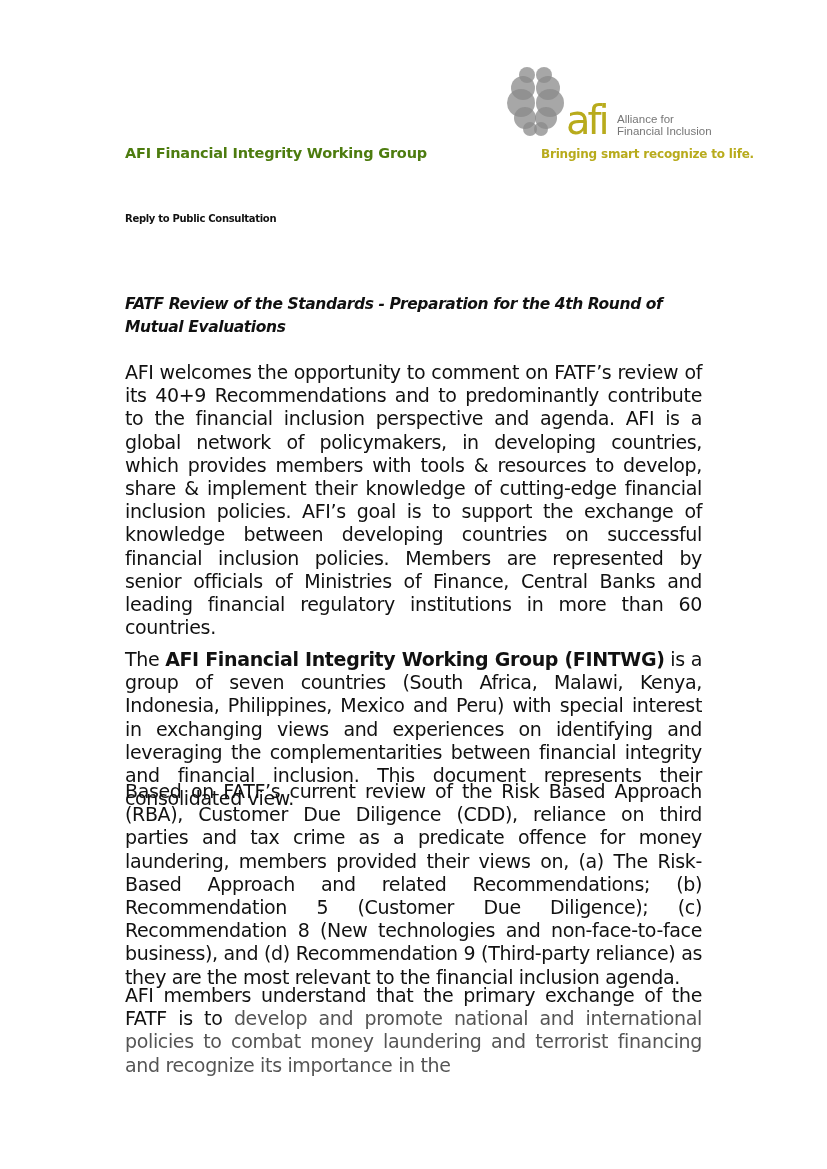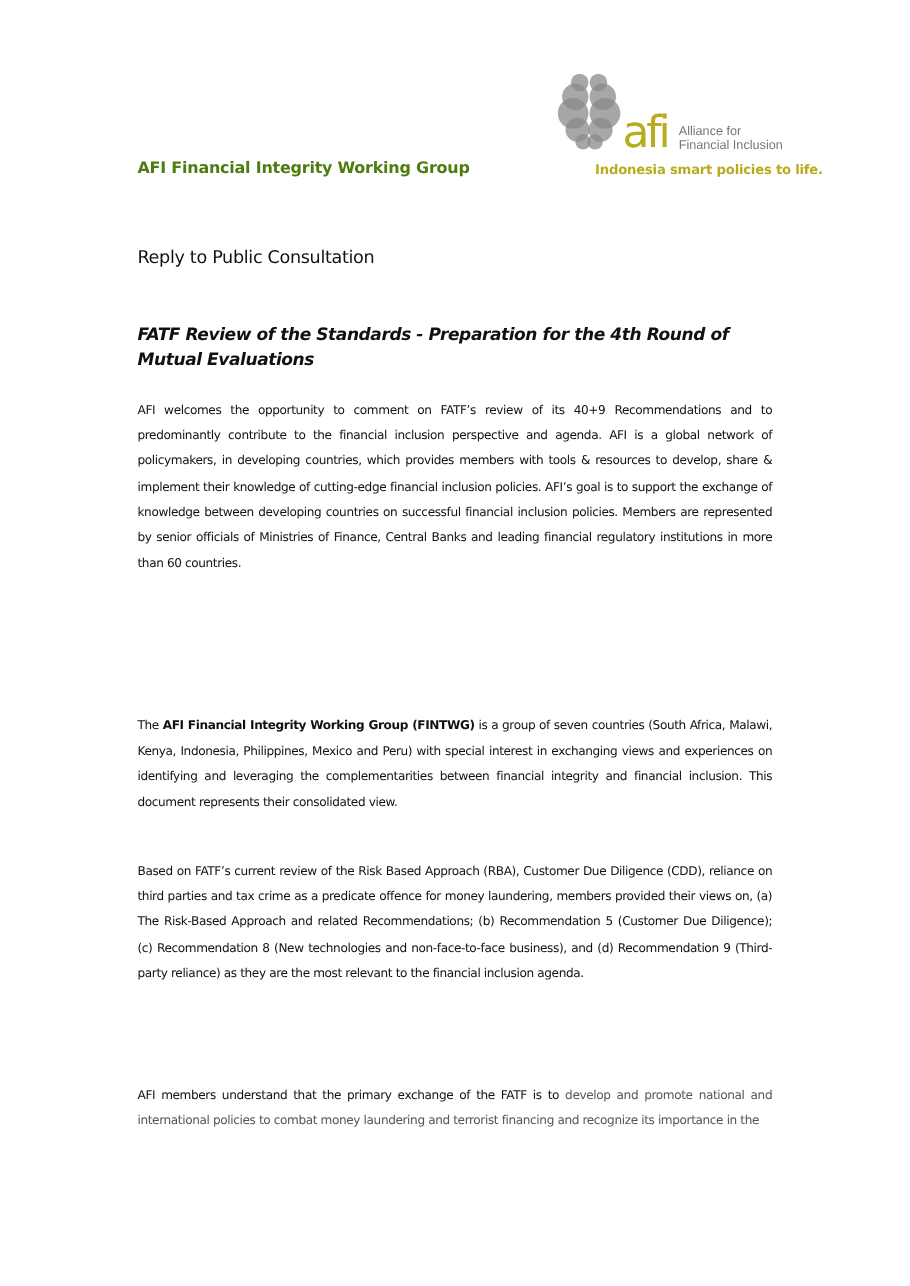--- a/index.html
+++ b/index.html
@@ -2,24 +2,24 @@
 <html><head>
 <meta charset="utf-8">
 <style>
   html, body { margin: 0; padding: 0; background: #ffffff; }
   body { width: 827px; height: 1169px; position: relative; overflow: hidden;
          font-family: "DejaVu Sans", "Liberation Sans", sans-serif; color: #111; }
   .header-left { position: absolute; left: 125px; top: 145px; font-size: 14.5px; font-weight: bold;
                  color: #4d7c0f; letter-spacing: -0.2px; }
   .logo { position: absolute; left: 507px; top: 66px; width: 215px; height: 75px; text-decoration: underline; }
   .tagline { position: absolute; left: 541px; top: 147px; font-size: 12px; font-weight: bold; color: #b8ab1c; letter-spacing: -0.2px; }
-  .reply { position: absolute; left: 125px; top: 224px; font-size: 16px; font-weight: normal; letter-spacing: -0.3px; }
+  .reply { position: absolute; left: 125px; top: 213px; font-size: 10px; font-weight: bold; letter-spacing: -0.3px; }
   .subtitle { position: absolute; left: 125px; top: 276px; width: 577px; font-size: 15.5px; font-weight: bold; font-style: italic;
               line-height: 23px; letter-spacing: -0.4px; margin-top: 17px; }
-  .para { position: absolute; left: 125px; width: 577px; font-size: 11px; line-height: 23.2px;
+  .para { position: absolute; left: 125px; width: 577px; font-size: 19px; line-height: 23.2px;
           text-align: justify; letter-spacing: -0.35px; }
   .p1 { top: 361px; }
   .p2 { top: 648px; }
   .p3 { top: 780px; }
   .p4 { top: 984px; }
   .gray { color: #555; }
 </style>
 </head>
 <body>
 
@@ -38,21 +38,21 @@
         <circle cx="39" cy="52" r="11"></circle>
       <circle cx="23" cy="63" r="7"></circle>
         <circle cx="34" cy="63" r="7"></circle>
     </g>
     <text x="59" y="68" font-family="DejaVu Sans, sans-serif" font-size="40" fill="#b8ab1c" letter-spacing="-3">afi</text>
     <text x="110" y="57" font-family="Liberation Sans, sans-serif" font-size="11.5" fill="#777">Alliance for</text>
     <text x="110" y="69" font-family="Liberation Sans, sans-serif" font-size="11.5" fill="#777">Financial Inclusion</text>
   </svg>
 </div>
 
-<div class="tagline">Indonesia smart policies to life.</div>
+<div class="tagline">Bringing smart recognize to life.</div>
 
 <div class="reply">Reply to Public Consultation</div>
 
 <div class="subtitle">FATF Review of the Standards - Preparation for the 4th Round of Mutual Evaluations</div>
 
 <div class="para p1">AFI welcomes the opportunity to comment on FATF’s review of its 40+9 Recommendations and to predominantly contribute to the financial inclusion perspective and agenda. AFI is a global network of policymakers, in developing countries, which provides members with tools &amp; resources to develop, share &amp; implement their knowledge of cutting-edge financial inclusion policies. AFI’s goal is to support the exchange of knowledge between developing countries on successful financial inclusion policies. Members are represented by senior officials of Ministries of Finance, Central Banks and leading financial regulatory institutions in more than 60 countries.</div>
 
 <div class="para p2"><span>The </span><b>AFI Financial Integrity Working Group (FINTWG)</b><span> is a group of seven countries (South Africa, Malawi, Kenya, Indonesia, Philippines, Mexico and Peru) with special interest in exchanging views and experiences on identifying and leveraging the complementarities between financial integrity and financial inclusion. This document represents their consolidated view.</span></div>
 
 <div class="para p3">Based on FATF’s current review of the Risk Based Approach (RBA), Customer Due Diligence (CDD), reliance on third parties and tax crime as a predicate offence for money laundering, members provided their views on, (a) The Risk-Based Approach and related Recommendations; (b) Recommendation 5 (Customer Due Diligence); (c) Recommendation 8 (New technologies and non-face-to-face business), and (d) Recommendation 9 (Third-party reliance) as they are the most relevant to the financial inclusion agenda.</div>

